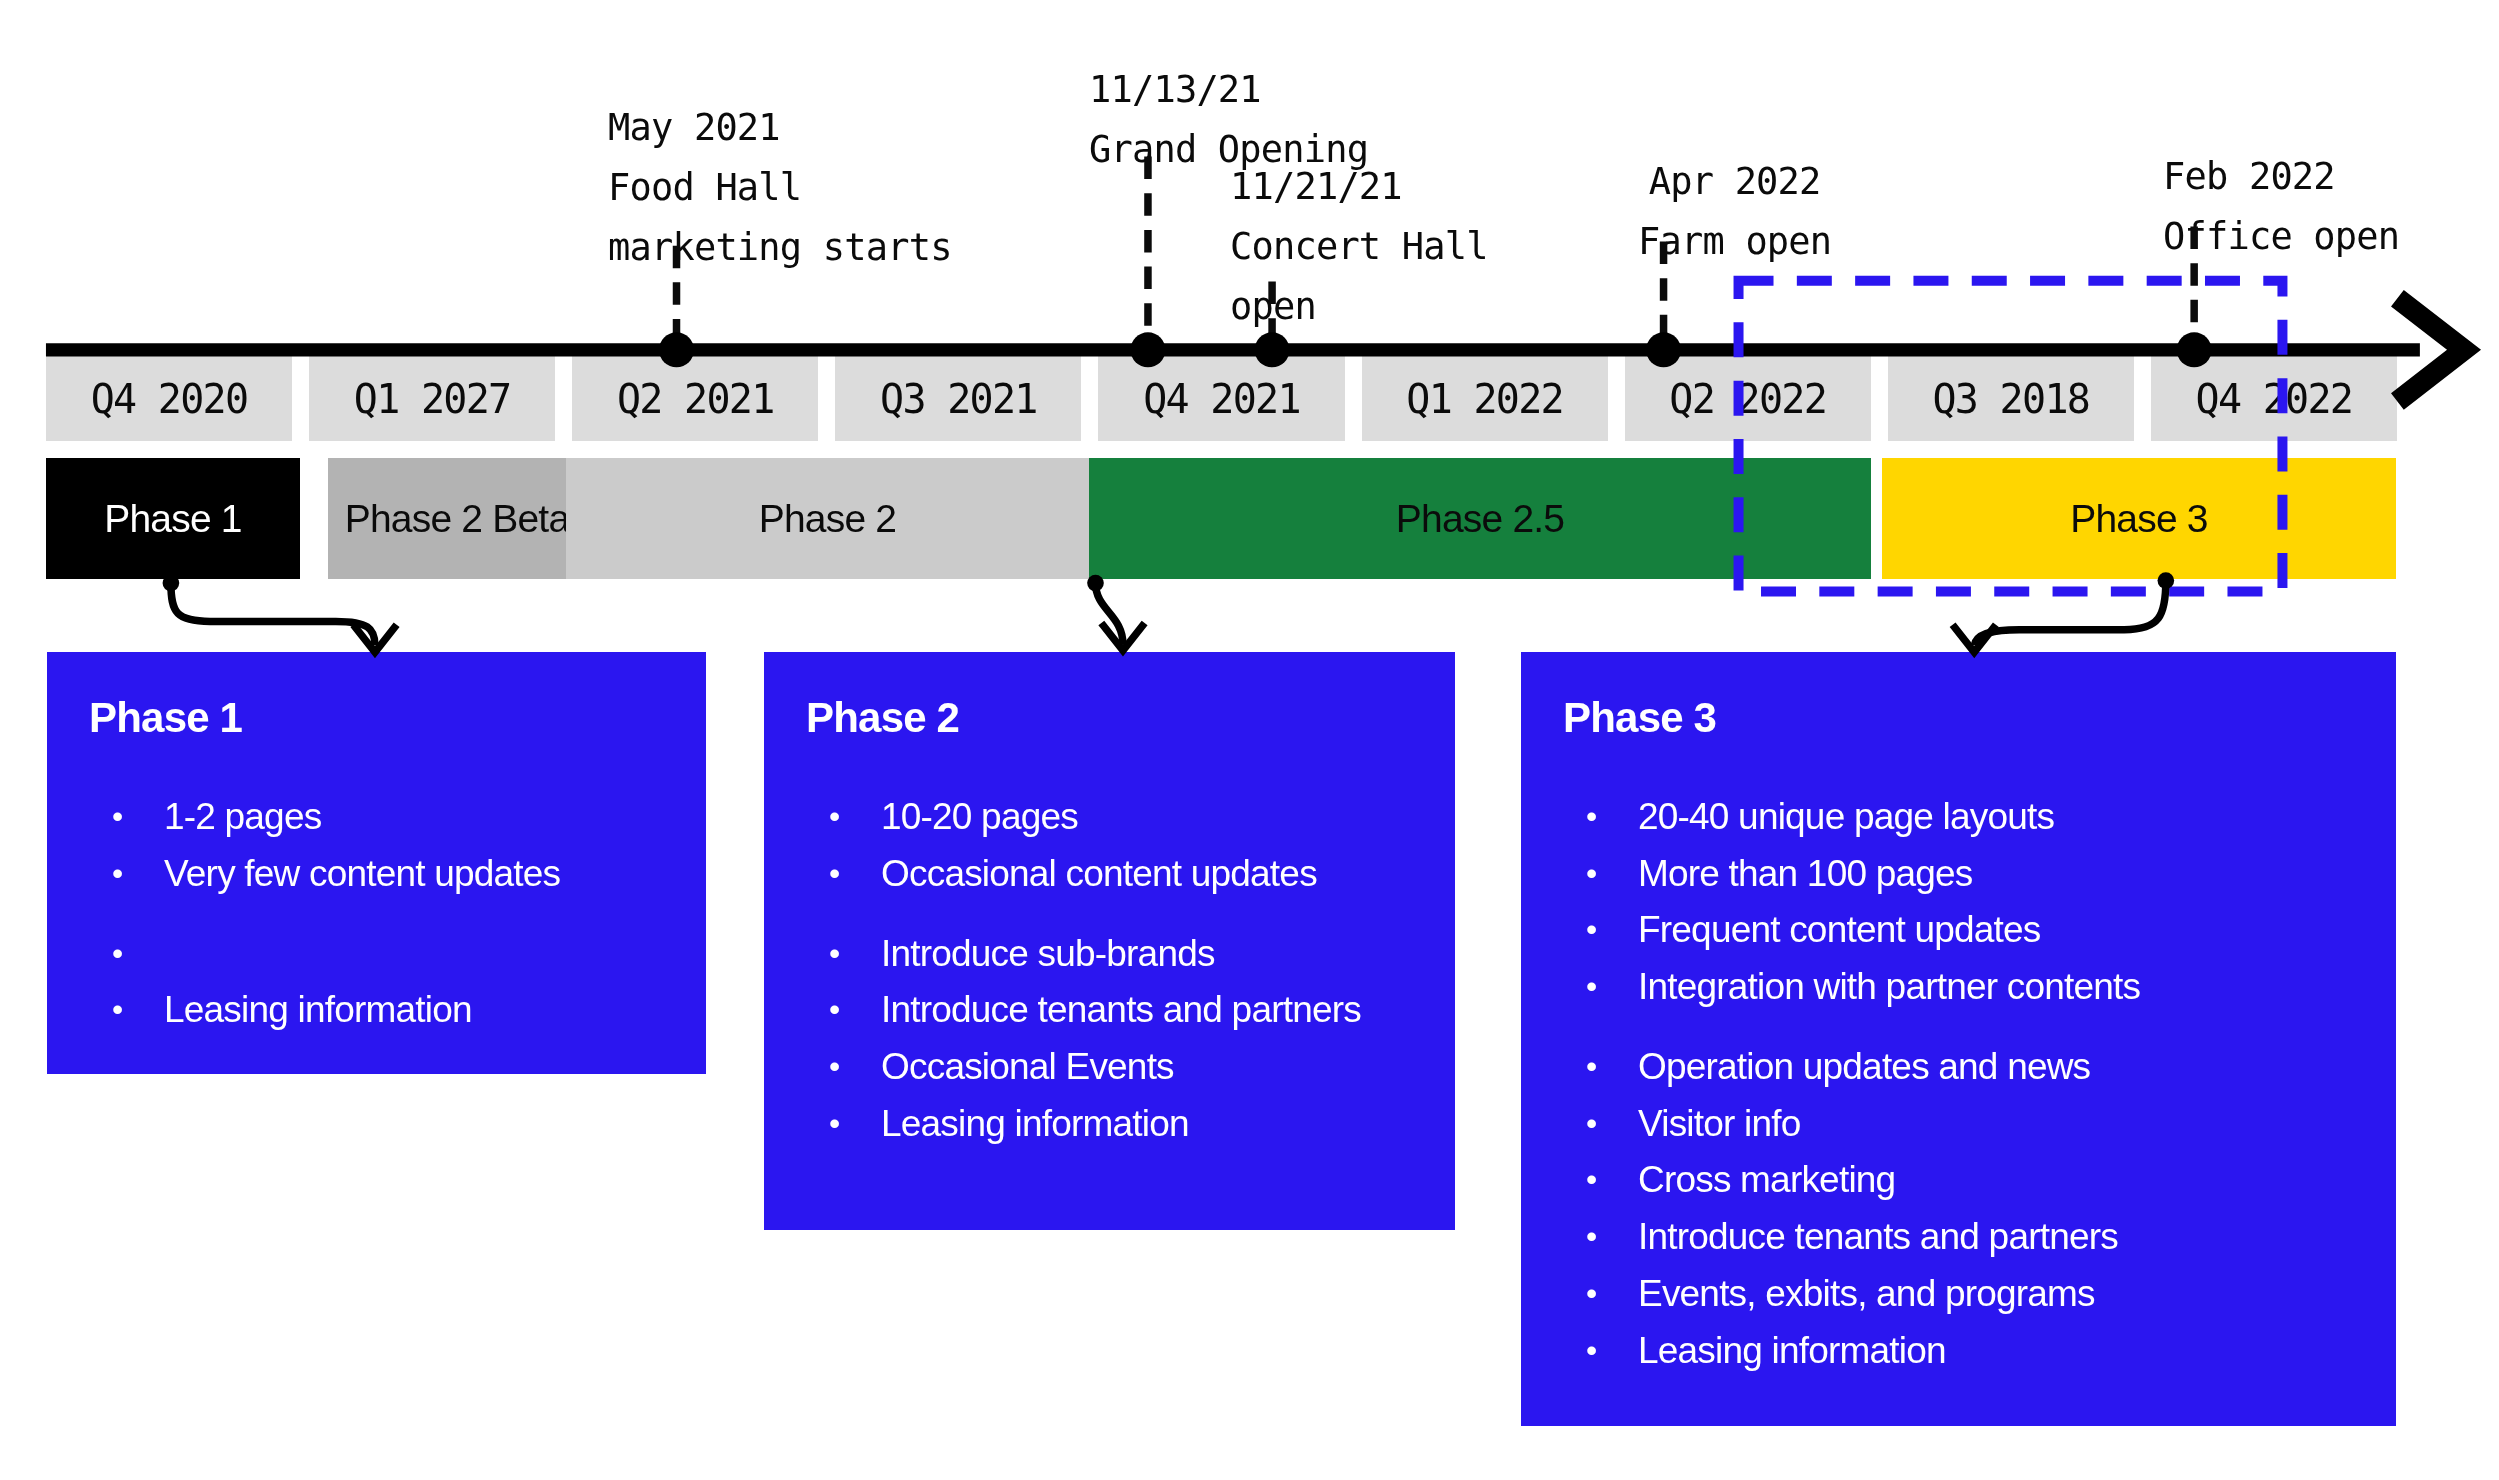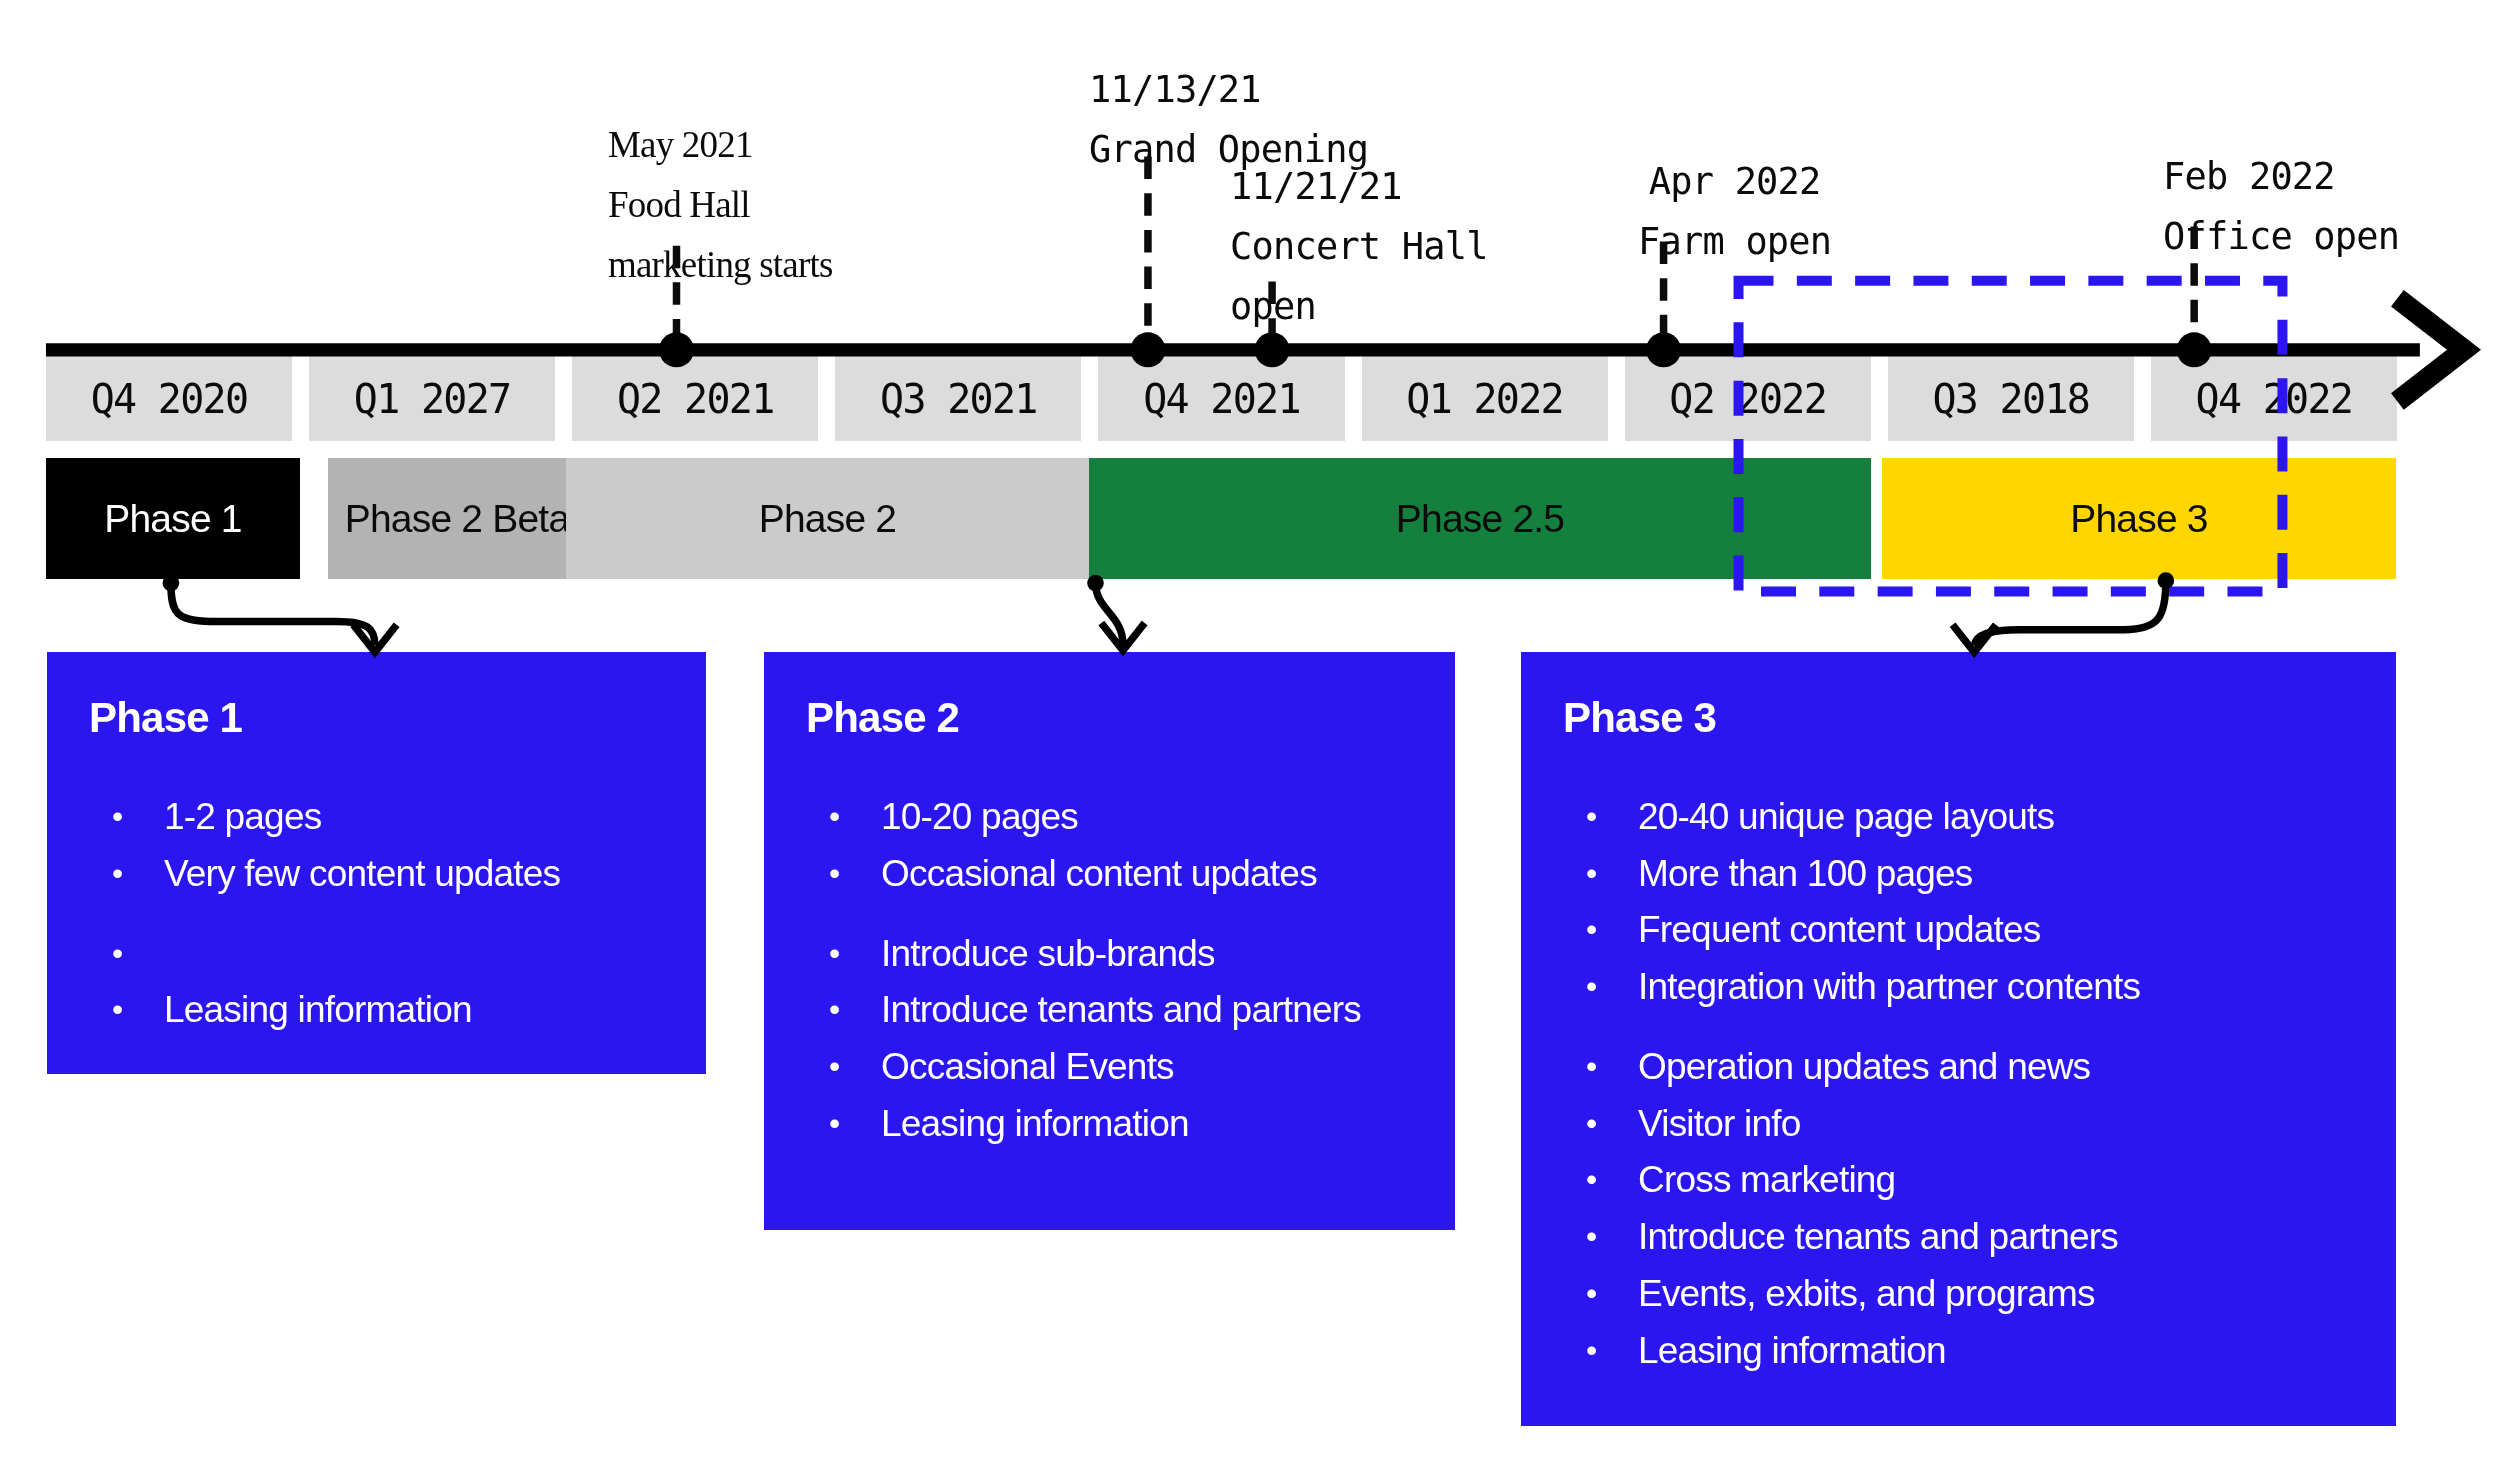--- a/index.html
+++ b/index.html
@@ -92,21 +92,21 @@
     position:absolute; left:0; top:0;
     width:2500px; height:1481px;
     pointer-events:none;
   }
 </style>
 </head>
 <body>
 
 <div class="stage">
 
-  <div class="milestone-label" style="left:608px; top:115px;font-family:Liberation Serif, serif;">May 2021
+  <div class="milestone-label" style="left:608px; top:98px;">May 2021
 Food Hall
 marketing starts</div>
   <div class="milestone-label" style="left:1089px; top:60px;">11/13/21
 Grand Opening</div>
   <div class="milestone-label" style="left:1230px; top:157px;">11/21/21
 Concert Hall
 open</div>
   <div class="milestone-label" style="left:1638px; top:152px;text-align:center;">Apr 2022
 Farm open</div>
   <div class="milestone-label" style="left:2163px; top:147px;">Feb 2022

